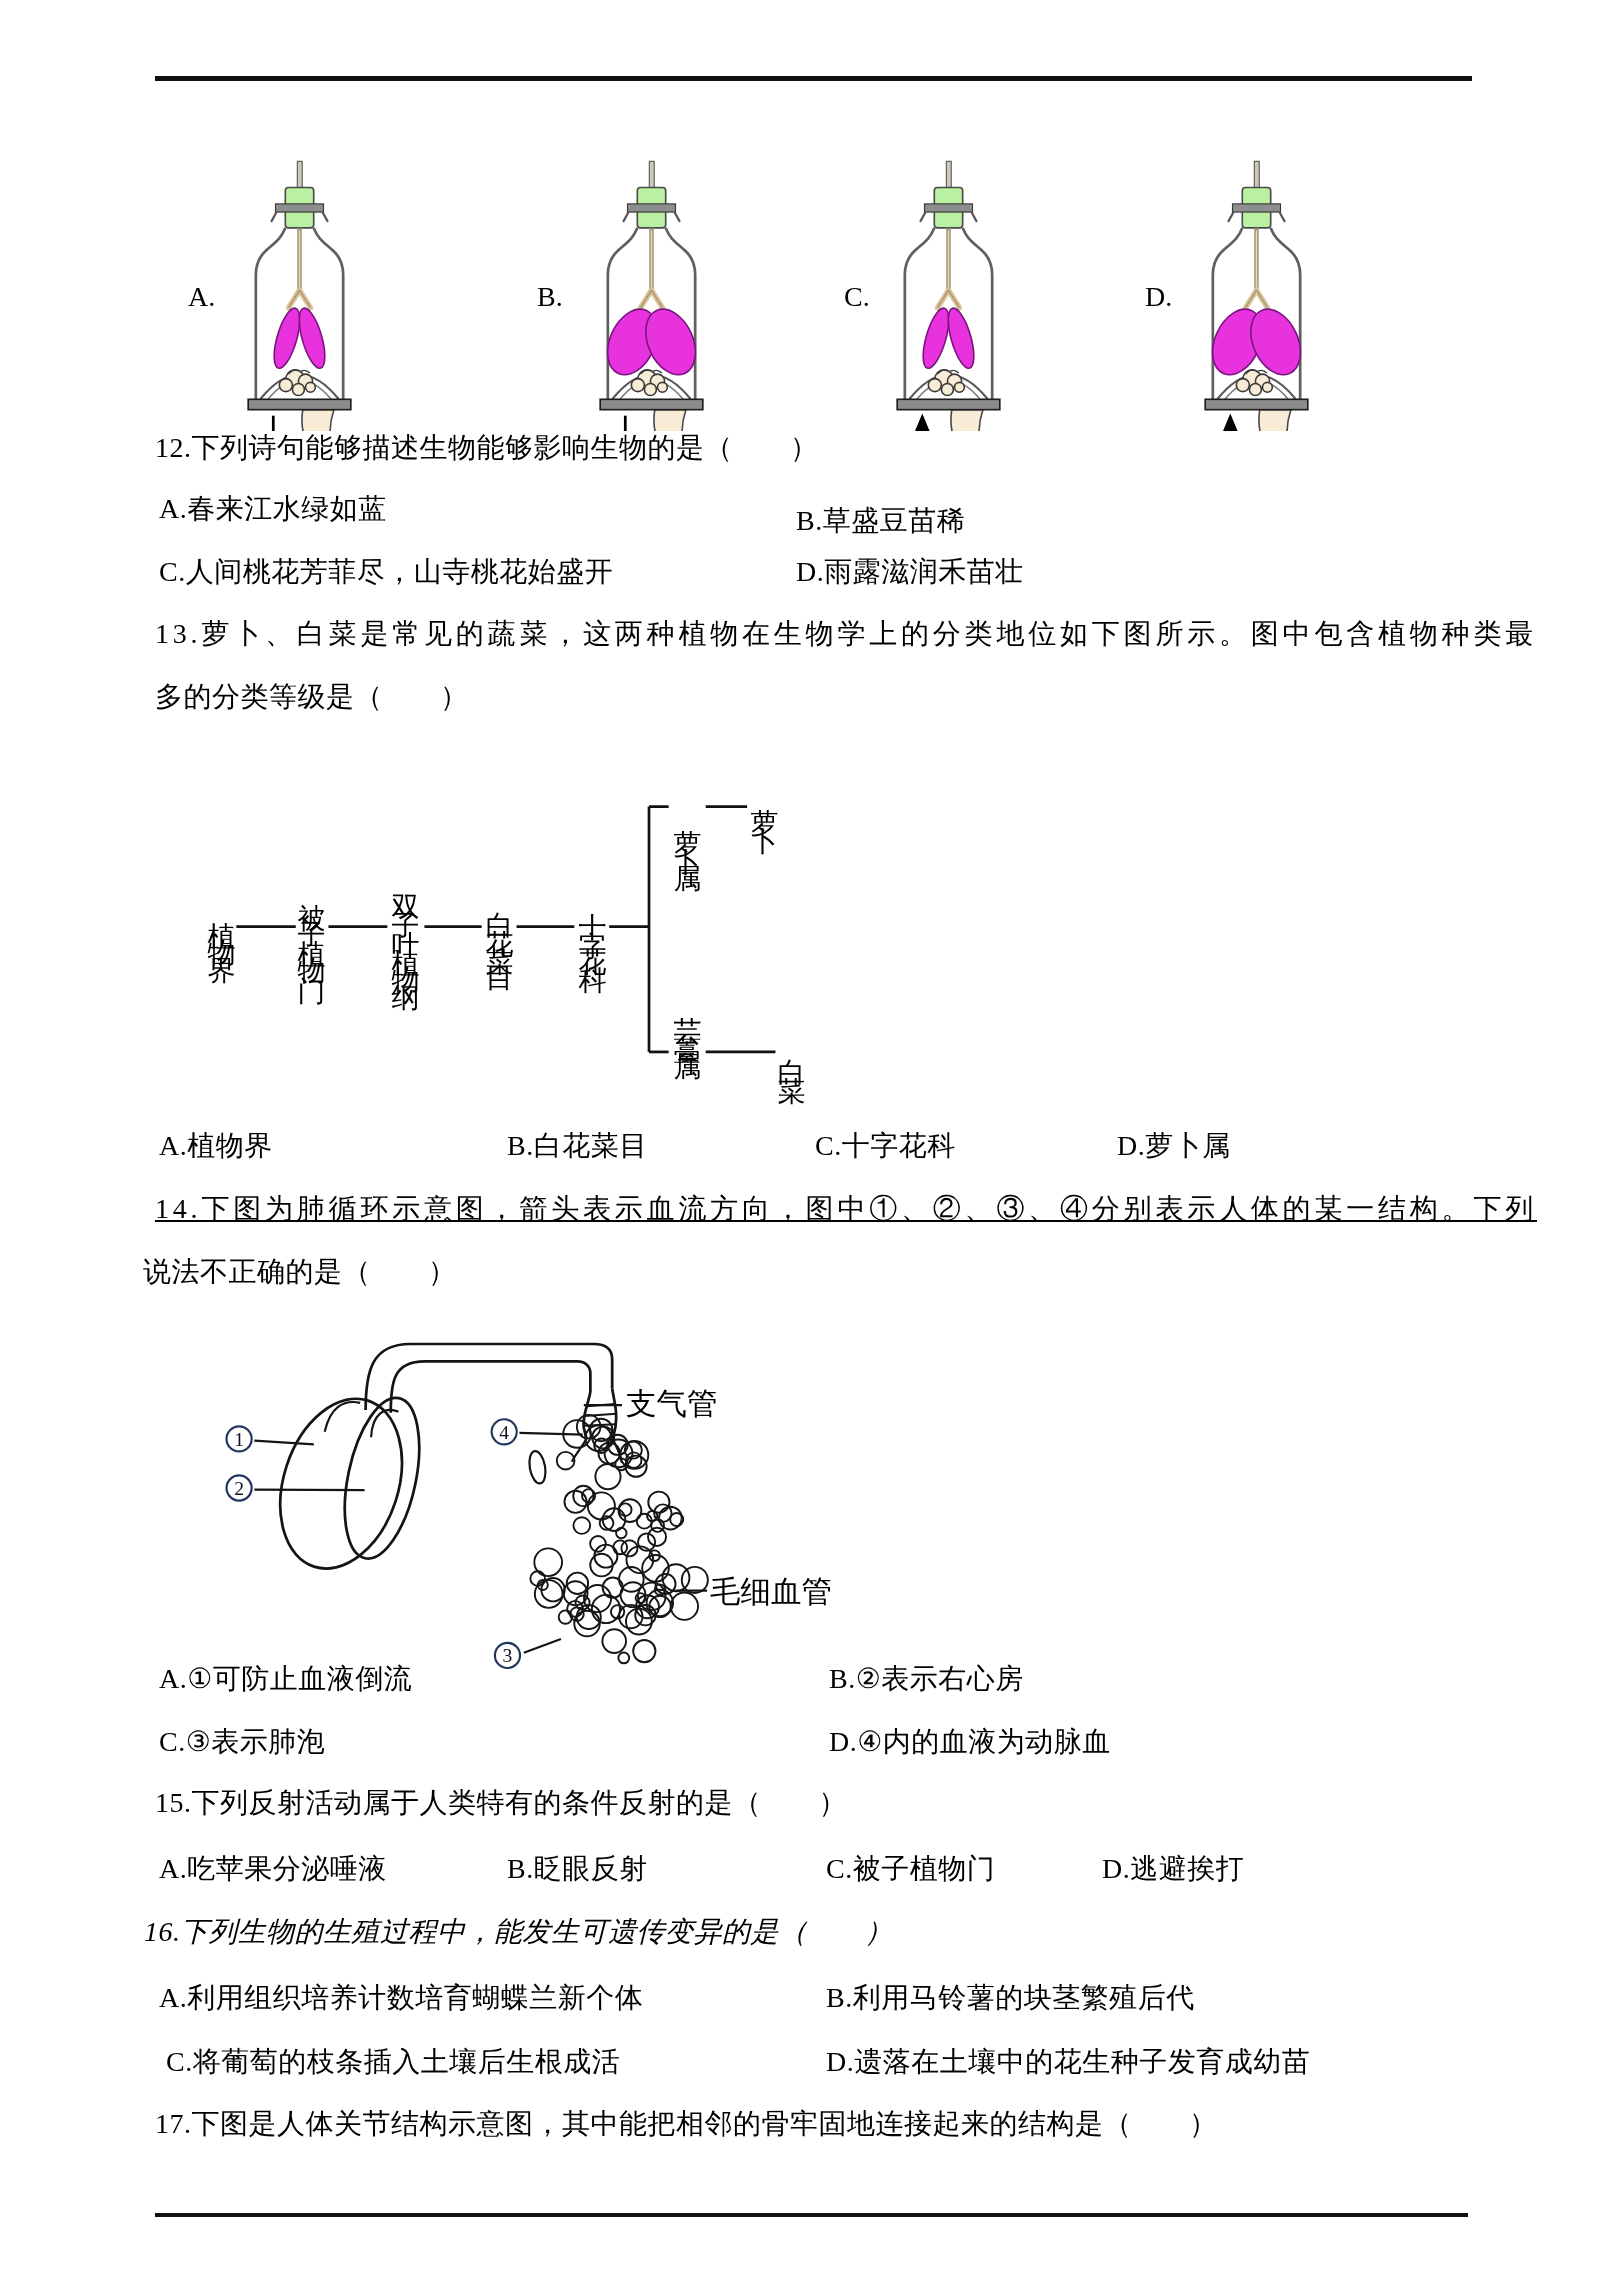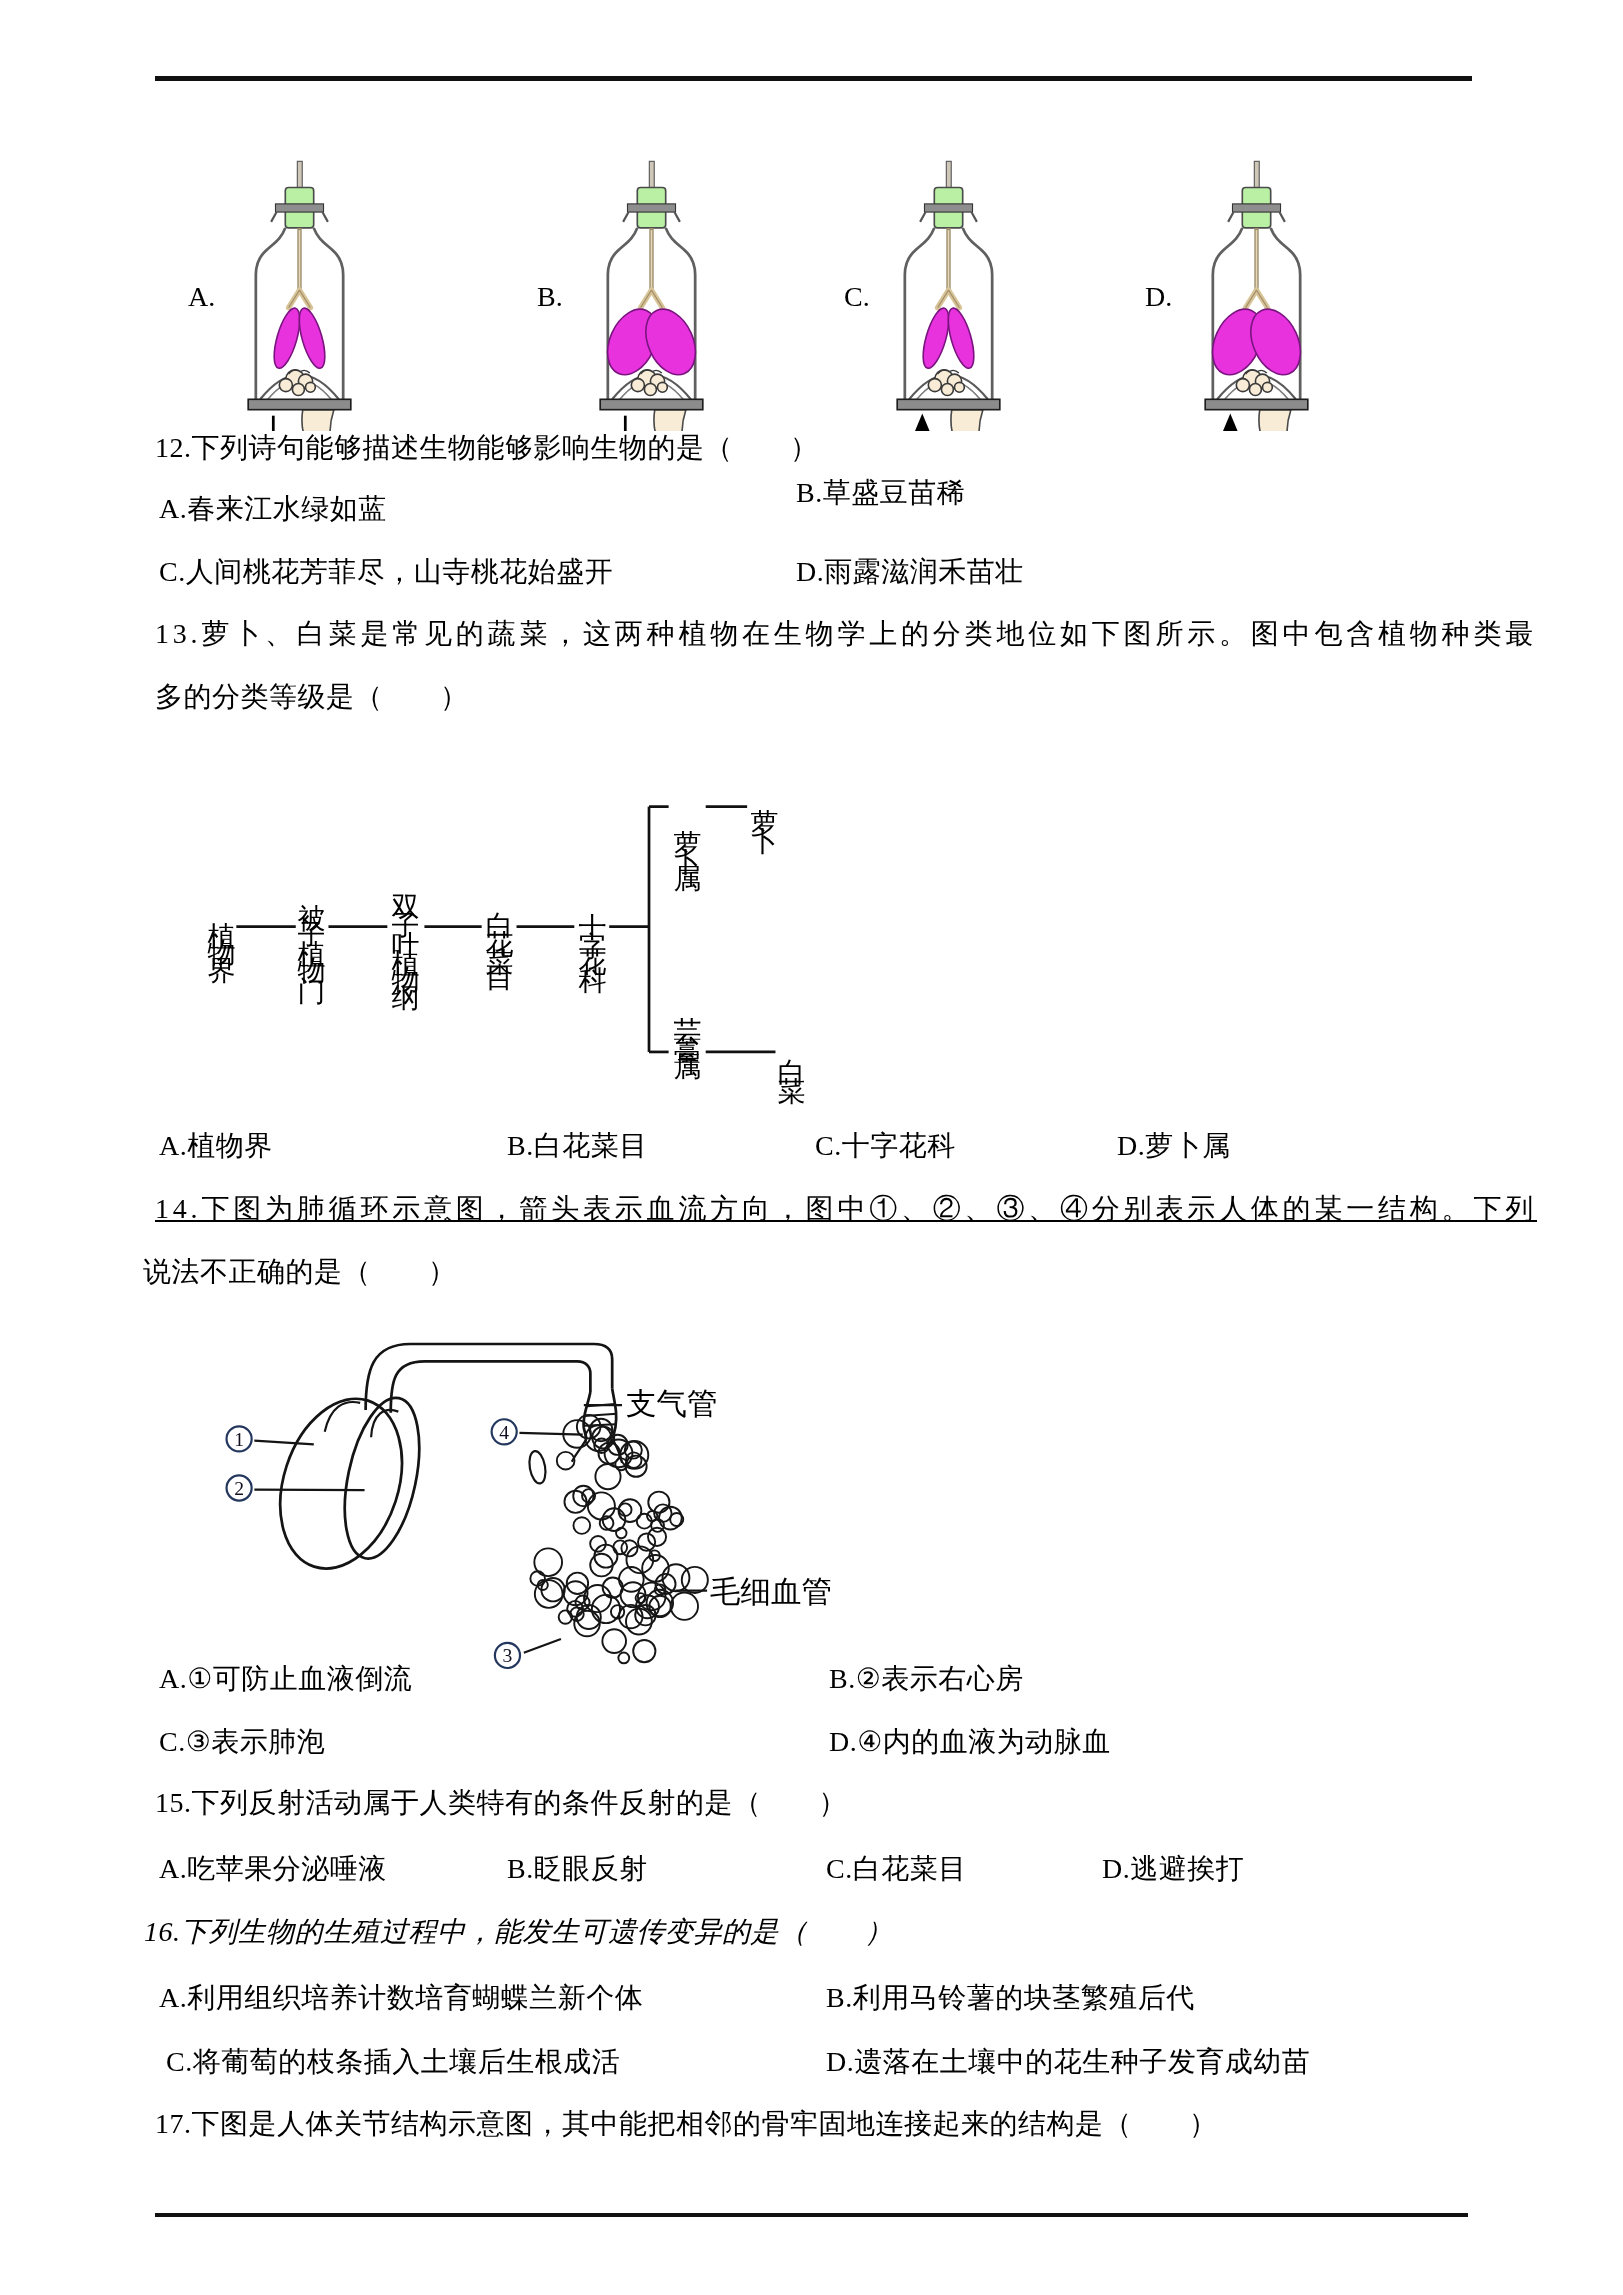--- a/index.html
+++ b/index.html
@@ -100,21 +100,21 @@
 
 <span class="abs figlabel" style="left:1145px;top:281px;">D.</span>
 <svg class="jar" viewBox="0 0 240 500" style="left:1191px;top:158px;">
   <use href="#jar-body"></use>
   <use href="#lungs-inflated"></use>
   <use href="#arrow-up"></use>
 </svg>
 
 <span class="abs txt" style="left:155px;top:431px;">12.下列诗句能够描述生物能够影响生物的是（　　）</span>
 <span class="abs txt" style="left:159px;top:492px;">A.春来江水绿如蓝</span>
-<span class="abs txt" style="left:796px;top:476px;">B.草盛豆苗稀</span>
+<span class="abs txt" style="left:796px;top:504px;">B.草盛豆苗稀</span>
 <span class="abs txt" style="left:159px;top:555px;">C.人间桃花芳菲尽，山寺桃花始盛开</span>
 <span class="abs txt" style="left:796px;top:555px;">D.雨露滋润禾苗壮</span>
 
 <span class="abs txt stretched" style="left:155px;top:617px;">13.萝卜、白菜是常见的蔬菜，这两种植物在生物学上的分类地位如下图所示。图中包含植物种类最</span>
 <span class="abs txt" style="left:155px;top:680px;">多的分类等级是（　　）</span>
 
 <div id="taxonomy">
   <svg width="616" height="360" viewBox="0 0 1130 660" style="position:absolute;left:0;top:0;">
     <g stroke="#111" stroke-width="5">
       <line x1="63" y1="320" x2="172" y2="320"></line>
@@ -265,21 +265,21 @@
 </div>
 
 <span class="abs txt" style="left:159px;top:1662px;">A.①可防止血液倒流</span>
 <span class="abs txt" style="left:829px;top:1662px;">B.②表示右心房</span>
 <span class="abs txt" style="left:159px;top:1725px;">C.③表示肺泡</span>
 <span class="abs txt" style="left:829px;top:1725px;">D.④内的血液为动脉血</span>
 
 <span class="abs txt" style="left:155px;top:1786px;">15.下列反射活动属于人类特有的条件反射的是（　　）</span>
 <span class="abs txt" style="left:159px;top:1852px;">A.吃苹果分泌唾液</span>
 <span class="abs txt" style="left:507px;top:1852px;">B.眨眼反射</span>
-<span class="abs txt" style="left:826px;top:1852px;">C.白花菜目</span>
+<span class="abs txt" style="left:826px;top:1852px;">C.被子植物门</span>
 <span class="abs txt" style="left:1102px;top:1852px;">D.逃避挨打</span>
 
 <span class="abs txt" style="left:144px;top:1915px;font-style:italic;">16.下列生物的生殖过程中，能发生可遗传变异的是（　　）</span>
 <span class="abs txt" style="left:159px;top:1981px;">A.利用组织培养计数培育蝴蝶兰新个体</span>
 <span class="abs txt" style="left:826px;top:1981px;">B.利用马铃薯的块茎繁殖后代</span>
 <span class="abs txt" style="left:166px;top:2045px;">C.将葡萄的枝条插入土壤后生根成活</span>
 <span class="abs txt" style="left:826px;top:2045px;">D.遗落在土壤中的花生种子发育成幼苗</span>
 
 <span class="abs txt" style="left:155px;top:2107px;">17.下图是人体关节结构示意图，其中能把相邻的骨牢固地连接起来的结构是（　　）</span>
 

